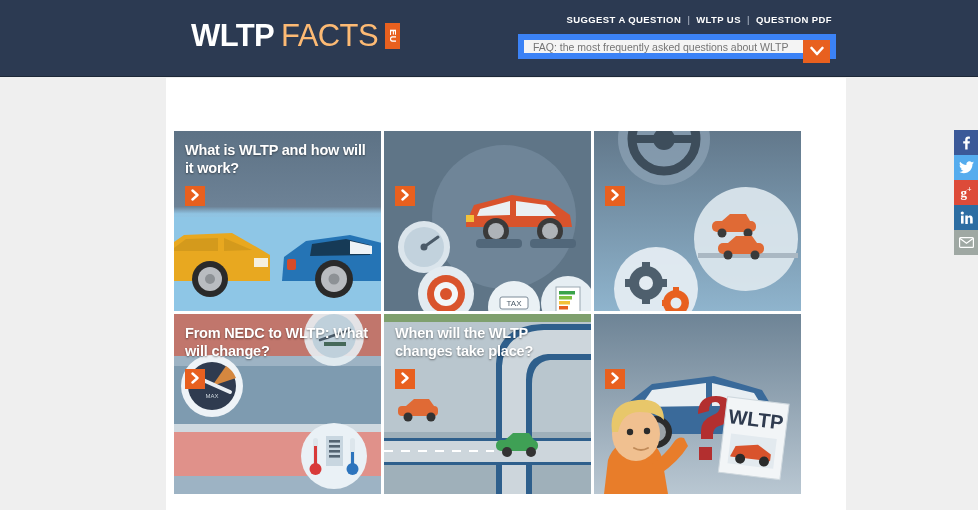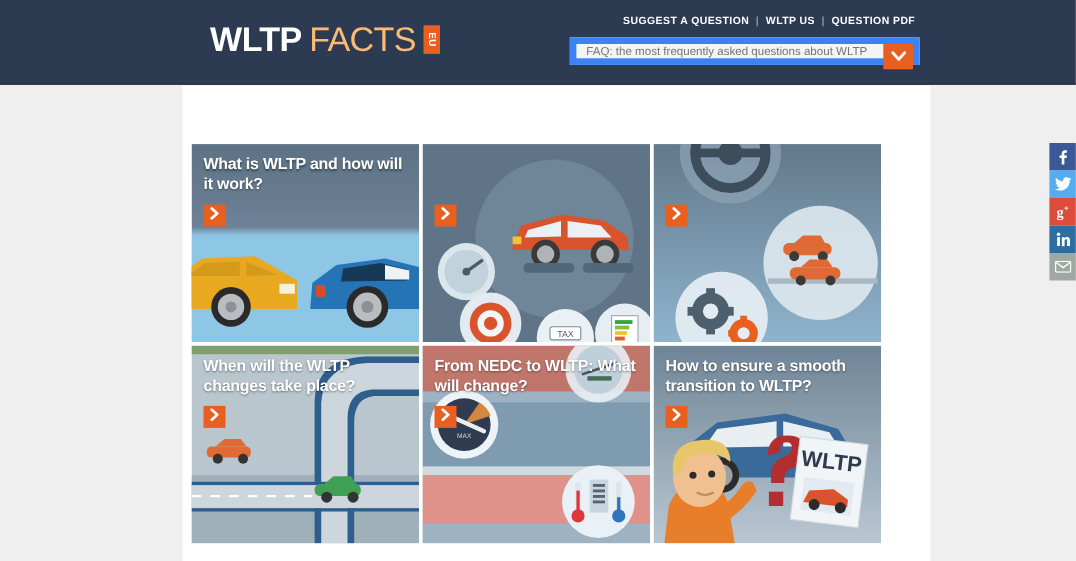--- a/index.html
+++ b/index.html
@@ -343,61 +343,20 @@
         <span>
           <svg width="10" height="12" viewBox="0 0 10 12">
             <path d="M2.5 1.5 L7.5 6 L2.5 10.5" stroke="#fff" stroke-width="2.4" fill="none" stroke-linecap="round" stroke-linejoin="round"></path>
           </svg>
         </span>
       </div>
     </div>
 
     <div class="tile">
       <svg class="tile-art" viewBox="0 0 207 180" preserveAspectRatio="none">
-        <rect width="207" height="180" fill="#b9c6ce"></rect>
-        <rect y="0" width="207" height="8" fill="#7fa06e"></rect>
-        <rect y="118" width="207" height="62" fill="#9fb0ba"></rect>
-
-        <path d="M118 180 L118 52 Q120 18 160 16 L207 16 L207 40 L164 40 Q142 42 142 66 L142 180 Z" fill="#cdd6dc"></path>
-        <path d="M112 180 L112 50 Q114 12 158 10 L207 10 L207 16 L160 16 Q120 18 118 52 L118 180 Z" fill="#2e5f8c"></path>
-        <path d="M142 180 L142 66 Q142 42 164 40 L207 40 L207 46 L166 46 Q148 48 148 70 L148 180 Z" fill="#2e5f8c"></path>
-
-        <rect y="126" width="207" height="22" fill="#cdd6dc"></rect>
-        <rect y="124" width="207" height="3" fill="#2e5f8c"></rect>
-        <rect y="148" width="207" height="3" fill="#2e5f8c"></rect>
-        <g stroke="#ffffff" stroke-width="2" stroke-dasharray="9 8">
-          <line x1="0" y1="137" x2="110" y2="137"></line>
-        </g>
-
-        <g transform="translate(14,88)">
-          <rect x="0" y="4" width="40" height="10" rx="4" fill="#e06a35"></rect>
-          <path d="M8 4 L16 -3 L31 -3 L36 4 Z" fill="#e06a35"></path>
-          <circle cx="10" cy="15" r="4.5" fill="#333"></circle>
-            <circle cx="33" cy="15" r="4.5" fill="#333"></circle>
-        </g>
-
-        <g transform="translate(112,122)">
-          <rect x="0" y="4" width="42" height="11" rx="5" fill="#3fa055"></rect>
-          <path d="M9 4 L17 -3 L33 -3 L38 4 Z" fill="#3fa055"></path>
-          <circle cx="11" cy="16" r="5" fill="#333"></circle>
-            <circle cx="35" cy="16" r="5" fill="#333"></circle>
-        </g>
-      </svg>
-      <div class="tile-title">When will the WLTP changes take place?</div>
-      <div class="tile-arrow two-line">
-        <span>
-          <svg width="10" height="12" viewBox="0 0 10 12">
-            <path d="M2.5 1.5 L7.5 6 L2.5 10.5" stroke="#fff" stroke-width="2.4" fill="none" stroke-linecap="round" stroke-linejoin="round"></path>
-          </svg>
-        </span>
-      </div>
-    </div>
-
-    <div class="tile">
-      <svg class="tile-art" viewBox="0 0 207 180" preserveAspectRatio="none">
         <rect width="207" height="180" fill="#8fa8bb"></rect>
         <rect y="0" width="207" height="42" fill="#c1766c"></rect>
         <rect y="42" width="207" height="10" fill="#9db3c4"></rect>
         <rect y="52" width="207" height="58" fill="#7e9bb0"></rect>
         <rect y="110" width="207" height="8" fill="#cfd9e0"></rect>
         <rect y="118" width="207" height="44" fill="#e0918a"></rect>
         <rect y="162" width="207" height="18" fill="#9db3c4"></rect>
 
         <circle cx="160" cy="22" r="30" fill="#e8eff4" opacity="0.9"></circle>
         <circle cx="160" cy="22" r="22" fill="#bfd0db"></circle>
@@ -428,20 +387,61 @@
         <span>
           <svg width="10" height="12" viewBox="0 0 10 12">
             <path d="M2.5 1.5 L7.5 6 L2.5 10.5" stroke="#fff" stroke-width="2.4" fill="none" stroke-linecap="round" stroke-linejoin="round"></path>
           </svg>
         </span>
       </div>
     </div>
 
     <div class="tile">
       <svg class="tile-art" viewBox="0 0 207 180" preserveAspectRatio="none">
+        <rect width="207" height="180" fill="#b9c6ce"></rect>
+        <rect y="0" width="207" height="8" fill="#7fa06e"></rect>
+        <rect y="118" width="207" height="62" fill="#9fb0ba"></rect>
+
+        <path d="M118 180 L118 52 Q120 18 160 16 L207 16 L207 40 L164 40 Q142 42 142 66 L142 180 Z" fill="#cdd6dc"></path>
+        <path d="M112 180 L112 50 Q114 12 158 10 L207 10 L207 16 L160 16 Q120 18 118 52 L118 180 Z" fill="#2e5f8c"></path>
+        <path d="M142 180 L142 66 Q142 42 164 40 L207 40 L207 46 L166 46 Q148 48 148 70 L148 180 Z" fill="#2e5f8c"></path>
+
+        <rect y="126" width="207" height="22" fill="#cdd6dc"></rect>
+        <rect y="124" width="207" height="3" fill="#2e5f8c"></rect>
+        <rect y="148" width="207" height="3" fill="#2e5f8c"></rect>
+        <g stroke="#ffffff" stroke-width="2" stroke-dasharray="9 8">
+          <line x1="0" y1="137" x2="110" y2="137"></line>
+        </g>
+
+        <g transform="translate(14,88)">
+          <rect x="0" y="4" width="40" height="10" rx="4" fill="#e06a35"></rect>
+          <path d="M8 4 L16 -3 L31 -3 L36 4 Z" fill="#e06a35"></path>
+          <circle cx="10" cy="15" r="4.5" fill="#333"></circle>
+            <circle cx="33" cy="15" r="4.5" fill="#333"></circle>
+        </g>
+
+        <g transform="translate(112,122)">
+          <rect x="0" y="4" width="42" height="11" rx="5" fill="#3fa055"></rect>
+          <path d="M9 4 L17 -3 L33 -3 L38 4 Z" fill="#3fa055"></path>
+          <circle cx="11" cy="16" r="5" fill="#333"></circle>
+            <circle cx="35" cy="16" r="5" fill="#333"></circle>
+        </g>
+      </svg>
+      <div class="tile-title">When will the WLTP changes take place?</div>
+      <div class="tile-arrow two-line">
+        <span>
+          <svg width="10" height="12" viewBox="0 0 10 12">
+            <path d="M2.5 1.5 L7.5 6 L2.5 10.5" stroke="#fff" stroke-width="2.4" fill="none" stroke-linecap="round" stroke-linejoin="round"></path>
+          </svg>
+        </span>
+      </div>
+    </div>
+
+    <div class="tile">
+      <svg class="tile-art" viewBox="0 0 207 180" preserveAspectRatio="none">
         <defs>
           <linearGradient id="t6bg" x1="0" y1="0" x2="0" y2="1">
             <stop offset="0" stop-color="#6e8496"></stop>
               <stop offset="1" stop-color="#b9c7d2"></stop>
           </linearGradient>
         </defs>
         <rect width="207" height="180" fill="url(#t6bg)"></rect>
 
         <g>
           <path d="M26 120 L30 92 L58 70 L120 62 L168 76 L180 96 L180 120 Z" fill="#3a6a9a"></path>
@@ -469,21 +469,20 @@
         <g>
           <path d="M10 180 L14 146 q6-18 26-20 q22-2 28 18 l6 36 Z" fill="#e87d2a"></path>
           <path d="M58 150 q14-10 22-22 q4-6 10-4 l4 8 q-10 16-28 28 Z" fill="#e87d2a"></path>
           <ellipse cx="42" cy="120" rx="24" ry="27" fill="#f0c090"></ellipse>
           <path d="M18 118 q-4-30 26-32 q26-2 26 20 q-8-8-24-8 q-18 0-22 20 Z" fill="#e8c76a"></path>
           <circle cx="36" cy="118" r="3.2" fill="#2b2b2b"></circle>
             <circle cx="53" cy="117" r="3.2" fill="#2b2b2b"></circle>
           <path d="M40 134 q7 4 14 0" stroke="#c08a58" stroke-width="2" fill="none" stroke-linecap="round"></path>
         </g>
       </svg>
-      <div class="tile-title">How to ensure a smooth transition to WLTP?</div>
       <div class="tile-arrow two-line">
         <span>
           <svg width="10" height="12" viewBox="0 0 10 12">
             <path d="M2.5 1.5 L7.5 6 L2.5 10.5" stroke="#fff" stroke-width="2.4" fill="none" stroke-linecap="round" stroke-linejoin="round"></path>
           </svg>
         </span>
       </div>
     </div>
 
   </div>

